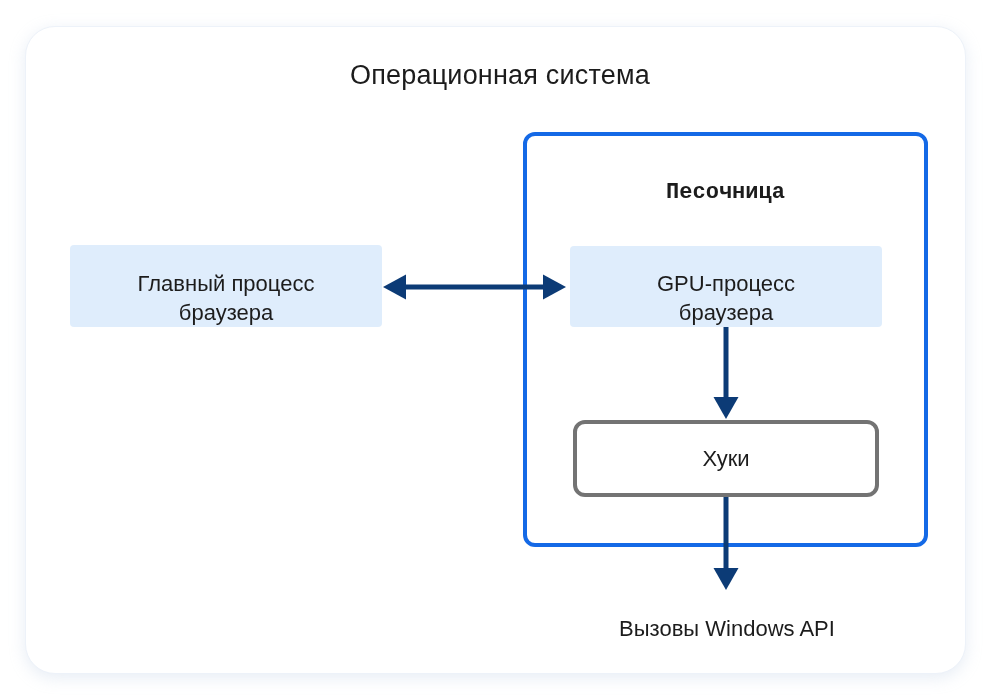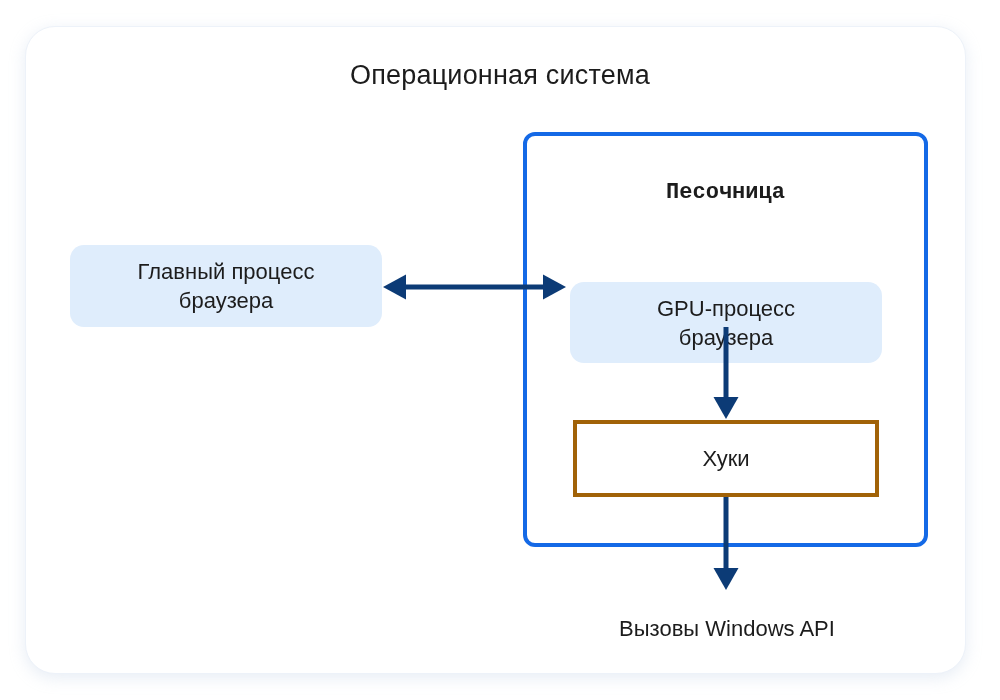--- a/index.html
+++ b/index.html
@@ -49,39 +49,39 @@
     text-align: center;
     font-size: 22px;
     font-weight: 700;
     z-index: 2;
     font-family: Liberation Mono, monospace;
   }
 
   .process-box {
     position: absolute;
     background: #dfedfc;
-    border-radius: 14px;
+    border-radius: 4px;
     display: flex;
-    align-items: center;
+    align-items: flex-end;
     justify-content: center;
     text-align: center;
     font-size: 22px;
     line-height: 29px;
     z-index: 2;
   }
   .main-process { left: 70px; top: 245px; width: 312px; height: 82px; }
-  .gpu-process  { left: 570px; top: 246px; width: 312px; height: 81px; margin-top: 36px; }
+  .gpu-process  { left: 570px; top: 246px; width: 312px; height: 81px; }
 
   .hooks-box {
     position: absolute;
     left: 573px; top: 420px;
     width: 306px; height: 77px;
     background: #ffffff;
-    border: 4px solid #a16207;
-    border-radius: 0;
+    border: 4px solid #737373;
+    border-radius: 12px;
     display: flex;
     align-items: center;
     justify-content: center;
     font-size: 22px;
     z-index: 2;
   }
 
   .api-label {
     position: absolute;
     left: 527px; top: 604px;

